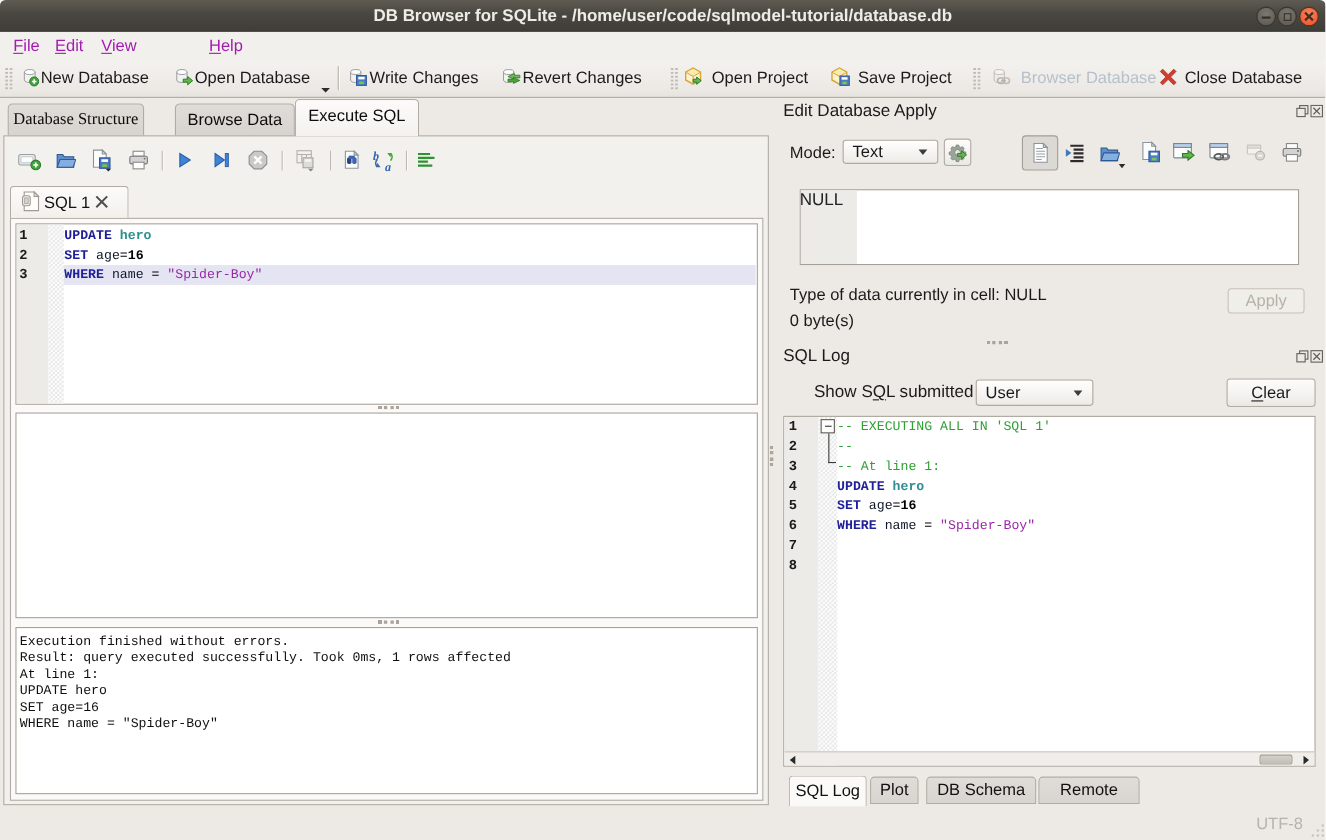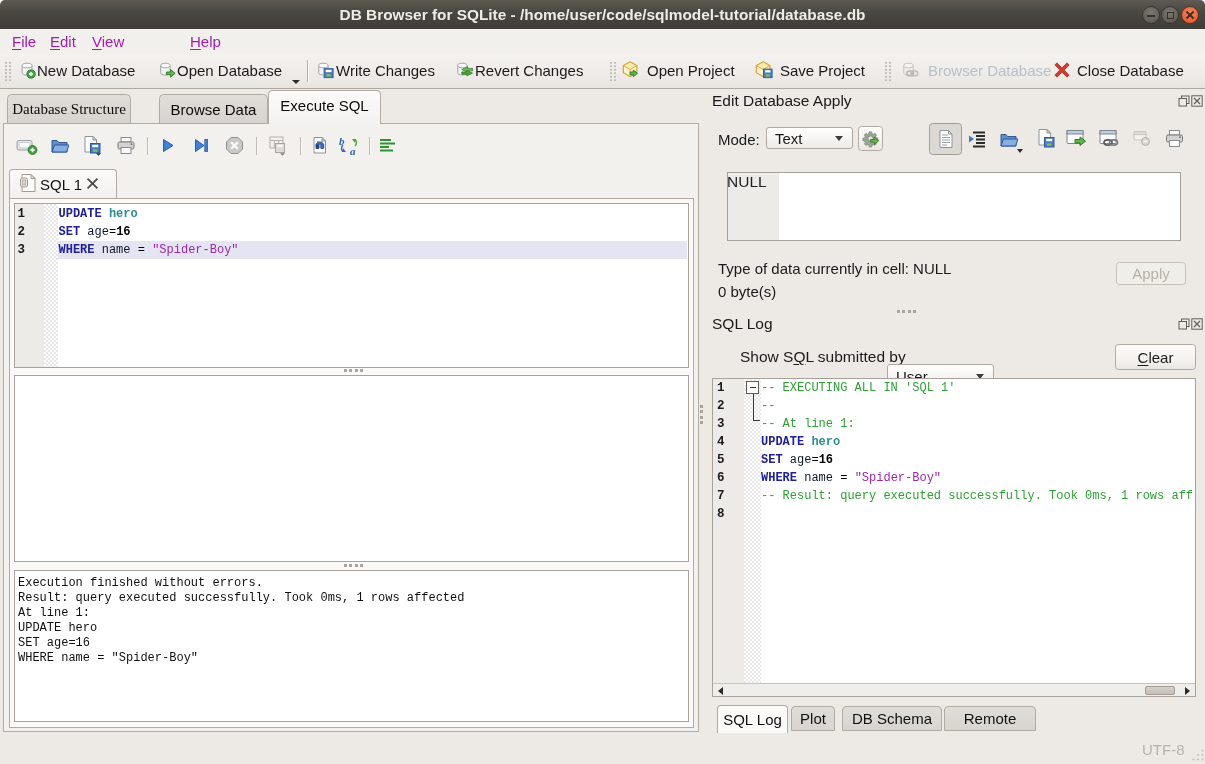--- a/index.html
+++ b/index.html
@@ -367,34 +367,33 @@
 <div class="label14" style="left:718px; top:283px;">0 byte(s)</div>
 <div class="btn disabled" style="left:1116px; top:262px; width:70px; height:23px; line-height:22px;">Apply</div>
 
 <div class="abs" style="left:727px; top:172px; width:454px; height:69px; border:1px solid #a59f97; background:#fff;">
   <div class="abs" style="left:0; top:0; bottom:0; width:51px; background:#edebe7;"></div>
   <div class="abs" style="left:-1px; top:0px; font-size:15.5px; color:#232323;">NULL</div>
 </div>
 <div class="hdots" style="left:897px; top:310px;"></div>
 <div class="dtitle" style="left:712px; top:314.5px;">SQL Log</div>
 <div class="label14" style="left:740px; top:348px; font-size:15.5px;">Show S<span class="mn">Q</span>L submitted by</div>
-<div class="combo" style="left:887px; top:364px; width:107px; height:24px; line-height:23px;"><span style="margin-left:8px;">User</span><span class="arr"></span></div>
+<div class="combo" style="left:887px; top:345px; width:107px; height:24px; line-height:23px;"><span style="margin-left:8px;">User</span><span class="arr"></span></div>
 <div class="btn" style="left:1115px; top:344px; width:81px; height:26px; line-height:25px;"><span class="mn">C</span>lear</div>
 
 <div class="abs" style="left:712px; top:378px; width:484px; height:319px; border:1px solid #a8a29a; background:#fff; overflow:hidden;">
   <div class="gutter" style="width:30.5px;"></div>
   <div class="checker" style="left:30.5px; width:17.5px;"></div>
   <div class="lnum" style="left:4px; top:0px;">1<br>2<br>3<br>4<br>5<br>6<br>7<br>8</div>
   <div class="cline mono cmt" style="left:48px; top:0px;">-- EXECUTING ALL IN 'SQL 1'</div>
   <div class="cline mono cmt" style="left:48px; top:18px;">--</div>
   <div class="cline mono cmt" style="left:48px; top:36px;">-- At line 1:</div>
   <div class="cline mono" style="left:48px; top:54px;"><span class="kw">UPDATE</span> <span class="tbl">hero</span></div>
   <div class="cline mono" style="left:48px; top:72px;"><span class="kw">SET</span> <span class="fld">age</span>=<span class="num">16</span></div>
   <div class="cline mono" style="left:48px; top:90px;"><span class="kw">WHERE</span> <span class="fld">name</span> = <span class="str">"Spider-Boy"</span></div>
-  <div class="cline mono cmt" style="left:48px; top:108px;">-- Result: query executed successfully. Took 0ms, 1 rows aff</div>
 
   <div class="abs" style="left:33px; top:1.5px; width:13px; height:13px; border:1px solid #5f5b55; background:#fdfdfc;">
     <div class="abs" style="left:2.5px; top:5px; width:6px; height:1.2px; background:#3a3a3a;"></div>
   </div>
   <div class="abs" style="left:39.5px; top:14.5px; width:1.2px; height:27px; background:#3a3a3a;"></div>
   <div class="abs" style="left:39.5px; top:40.5px; width:7px; height:1.2px; background:#3a3a3a;"></div>
 
   <div class="sbar" style="left:0; bottom:0; width:482px; height:13px;">
     <div class="sarr" style="left:5px; top:3px; border-top:4px solid transparent; border-bottom:4px solid transparent; border-right:5px solid #2a2a2a;"></div>
     <div class="sarr" style="right:5px; top:3px; border-top:4px solid transparent; border-bottom:4px solid transparent; border-left:5px solid #2a2a2a;"></div>

